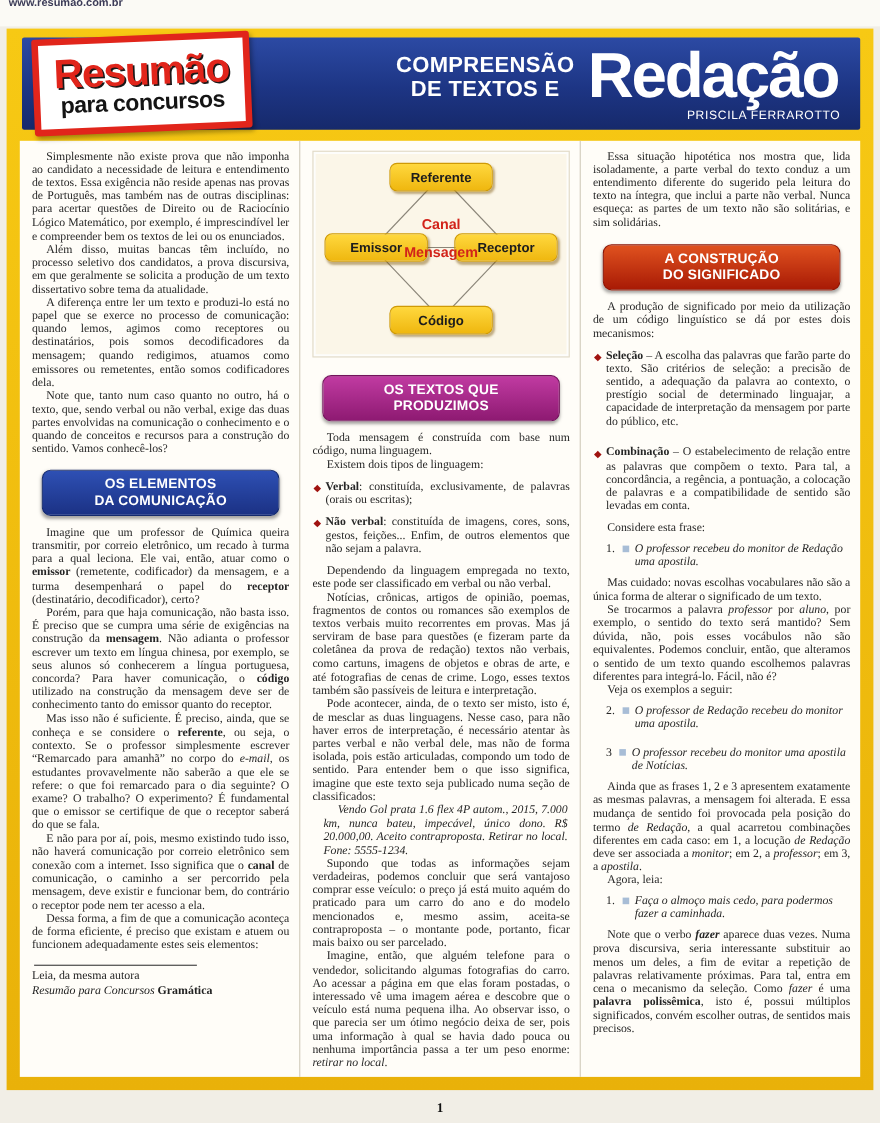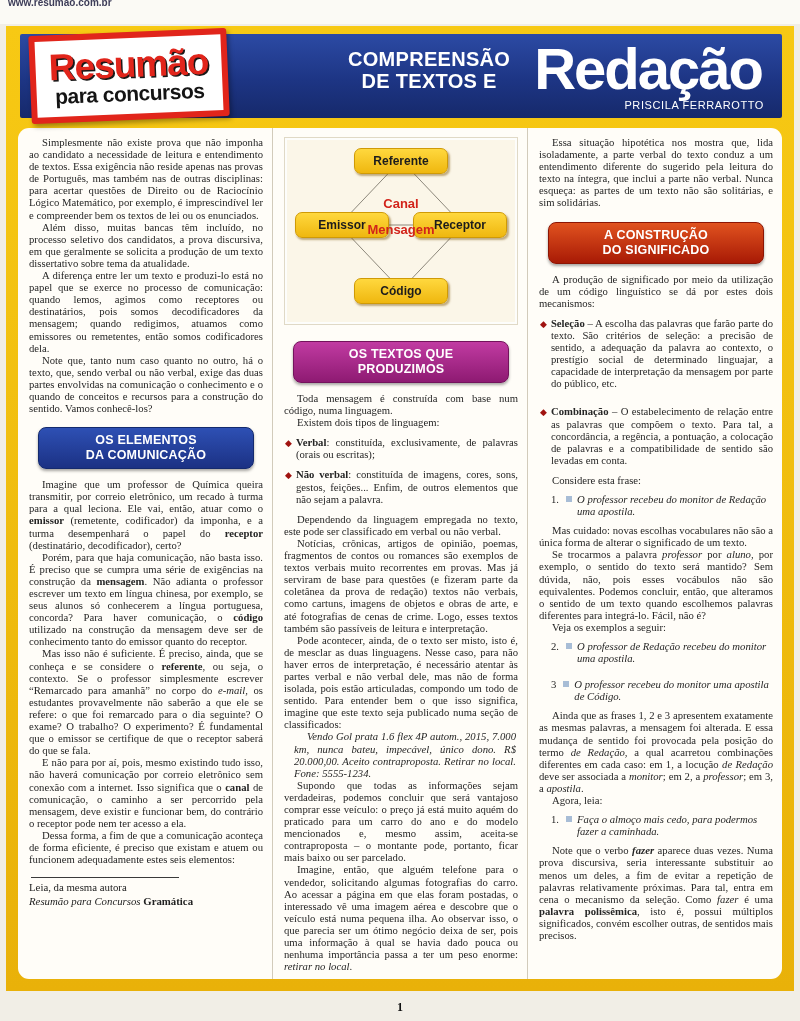--- a/index.html
+++ b/index.html
@@ -8,30 +8,30 @@
   .url{position:absolute;top:-3px;left:8px;font:bold 10px "Liberation Sans",sans-serif;color:#3c3c58;}
   .sheet{position:absolute;top:26px;left:6px;right:6px;bottom:30px;
          background:linear-gradient(#f7c914,#e9b109);padding:8px 12px 12px;box-sizing:border-box;
          display:flex;flex-direction:column;}
   .masthead{height:86px;flex:none;position:relative;margin-bottom:8px;}
   .banner{position:absolute;left:2px;right:0;top:0;bottom:2px;border-radius:2px;
           background:linear-gradient(180deg,#2c4aa4 0%,#1d3584 55%,#16296b 100%);}
   .banner-content{position:absolute;inset:0;display:flex;align-items:center;justify-content:flex-end;
                   padding:0 20px 13px 218px;}
   .kicker{text-align:center;color:#fff;font:bold 20px/1.1 "Liberation Sans",sans-serif;letter-spacing:.3px;}
-  .big-title{color:#fff;font:bold 58px/0.9 "Liberation Sans",sans-serif;margin-left:24px;letter-spacing:-2px;text-align:center;}
+  .big-title{color:#fff;font:bold 58px/0.9 "Liberation Sans",sans-serif;margin-left:12px;letter-spacing:-2px;text-align:center;}
   .author{position:absolute;right:18px;bottom:7px;color:#fff;font:11px "Liberation Sans",sans-serif;letter-spacing:.6px;}
   .logo{position:absolute;left:12px;top:-2px;width:198px;height:88px;background:#fff;
         border:6px solid #e1251b;border-radius:3px;transform:rotate(-2.4deg);z-index:2;
         display:flex;flex-direction:column;align-items:center;justify-content:center;
         box-shadow:2px 3px 5px rgba(0,0,0,.35);box-sizing:border-box;}
   .logo-l1{color:#e1251b;font:bold 37px/0.95 "Liberation Sans",sans-serif;letter-spacing:-1px;
            text-shadow:1.5px 1.5px 0 #181818;}
   .logo-l2{color:#141414;font:bold 21px/1.05 "Liberation Sans",sans-serif;letter-spacing:-.5px;}
-  .content{flex:1;background:#fffdf8;display:flex;min-height:0;border-radius:11px;}
+  .content{flex:1;background:#fffdf8;display:flex;min-height:0;}
   .col{flex:1 1 0;min-width:0;padding:8px 9px 4px 11px;overflow:hidden;display:flex;flex-direction:column;}
   .col:not(:last-child){border-right:1px solid #d2cbbb;}
   .para{font-size:10.7px;line-height:12.1px;text-align:justify;text-indent:13px;margin:0;color:#262626;}
   .ad{font-style:italic;margin-left:10px;margin-right:2px;}
   .b{font-weight:bold;} .i{font-style:italic;}
   .sec-header{margin:13px auto 9px;width:90%;padding:5px 2px;border-radius:8px;text-align:center;
               color:#fff;font:bold 12.5px/1.2 "Liberation Sans",sans-serif;letter-spacing:.2px;flex:none;
               box-shadow:0 2px 3px rgba(0,0,0,.35);}
   .sec-blue{background:linear-gradient(#2e50b4,#1b3184);border:1px solid #142a6e;}
   .sec-magenta{background:linear-gradient(#c13ba2,#8e1a72);border:1px solid #73135c;}
@@ -93,21 +93,21 @@
   <div class="content">
     <div class="col">
         <p class="para"><span>Simplesmente não existe prova que não imponha ao candidato a necessidade de leitura e entendimento de textos. Essa exigência não reside apenas nas provas de Português, mas também nas de outras disciplinas: para acertar questões de Direito ou de Raciocínio Lógico Matemático, por exemplo, é imprescindível ler e compreender bem os textos de lei ou os enunciados.</span></p>
         <p class="para"><span>Além disso, muitas bancas têm incluído, no processo seletivo dos candidatos, a prova discursiva, em que geralmente se solicita a produção de um texto dissertativo sobre tema da atualidade.</span></p>
         <p class="para"><span>A diferença entre ler um texto e produzi-lo está no papel que se exerce no processo de comunicação: quando lemos, agimos como receptores ou destinatários, pois somos decodificadores da mensagem; quando redigimos, atuamos como emissores ou remetentes, então somos codificadores dela.</span></p>
         <p class="para"><span>Note que, tanto num caso quanto no outro, há o texto, que, sendo verbal ou não verbal, exige das duas partes envolvidas na comunicação o conhecimento e o quando de conceitos e recursos para a construção do sentido. Vamos conhecê-los?</span></p>
         <div class="sec-header sec-blue">
           <div>OS ELEMENTOS</div>
           <div>DA COMUNICAÇÃO</div>
         </div>
-        <p class="para"><span>Imagine que um professor de Química queira transmitir, por correio eletrônico, um recado à turma para a qual leciona. Ele vai, então, atuar como o </span><span class="b">emissor</span><span> (remetente, codificador) da imponha, e a turma desempenhará o papel do </span><span class="b">receptor</span><span> (destinatário, decodificador), certo?</span></p>
+        <p class="para"><span>Imagine que um professor de Química queira transmitir, por correio eletrônico, um recado à turma para a qual leciona. Ele vai, então, atuar como o </span><span class="b">emissor</span><span> (remetente, codificador) da mensagem, e a turma desempenhará o papel do </span><span class="b">receptor</span><span> (destinatário, decodificador), certo?</span></p>
         <p class="para"><span>Porém, para que haja comunicação, não basta isso. É preciso que se cumpra uma série de exigências na construção da </span><span class="b">mensagem</span><span>. Não adianta o professor escrever um texto em língua chinesa, por exemplo, se seus alunos só conhecerem a língua portuguesa, concorda? Para haver comunicação, o </span><span class="b">código</span><span> utilizado na construção da mensagem deve ser de conhecimento tanto do emissor quanto do receptor.</span></p>
         <p class="para"><span>Mas isso não é suficiente. É preciso, ainda, que se conheça e se considere o </span><span class="b">referente</span><span>, ou seja, o contexto. Se o professor simplesmente escrever “Remarcado para amanhã” no corpo do </span><span class="i">e-mail</span><span>, os estudantes provavelmente não saberão a que ele se refere: o que foi remarcado para o dia seguinte? O exame? O trabalho? O experimento? É fundamental que o emissor se certifique de que o receptor saberá do que se fala.</span></p>
         <p class="para"><span>E não para por aí, pois, mesmo existindo tudo isso, não haverá comunicação por correio eletrônico sem conexão com a internet. Isso significa que o </span><span class="b">canal</span><span> de comunicação, o caminho a ser percorrido pela mensagem, deve existir e funcionar bem, do contrário o receptor pode nem ter acesso a ela.</span></p>
         <p class="para"><span>Dessa forma, a fim de que a comunicação aconteça de forma eficiente, é preciso que existam e atuem ou funcionem adequadamente estes seis elementos:</span></p>
         <div class="note">
           <div class="note-rule"></div>
           <div class="note-line"><span>Leia, da mesma autora</span></div>
           <div class="note-line"><span class="i">Resumão para Concursos</span><span> </span><span class="b">Gramática</span></div>
         </div>
       </div>
@@ -179,21 +179,21 @@
         <p class="para"><span>Se trocarmos a palavra </span><span class="i">professor</span><span> por </span><span class="i">aluno</span><span>, por exemplo, o sentido do texto será mantido? Sem dúvida, não, pois esses vocábulos não são equivalentes. Podemos concluir, então, que alteramos o sentido de um texto quando escolhemos palavras diferentes para integrá-lo. Fácil, não é?</span></p>
         <p class="para"><span>Veja os exemplos a seguir:</span></p>
         <div class="numitem">
           <span class="num">2.</span>
           <span class="sq"></span>
           <div class="num-body"><span class="i">O professor de Redação recebeu do monitor uma apostila.</span></div>
         </div>
         <div class="numitem">
           <span class="num">3</span>
           <span class="sq"></span>
-          <div class="num-body"><span class="i">O professor recebeu do monitor uma apostila de Código.</span></div>
+          <div class="num-body"><span class="i">O professor recebeu do monitor uma apostila de Notícias.</span></div>
         </div>
         <p class="para"><span>Ainda que as frases 1, 2 e 3 apresentem exatamente as mesmas palavras, a mensagem foi alterada. E essa mudança de sentido foi provocada pela posição do termo </span><span class="i">de Redação</span><span>, a qual acarretou combinações diferentes em cada caso: em 1, a locução </span><span class="i">de Redação</span><span> deve ser associada a </span><span class="i">monitor</span><span>; em 2, a </span><span class="i">professor</span><span>; em 3, a </span><span class="i">apostila</span><span>.</span></p>
         <p class="para"><span>Agora, leia:</span></p>
         <div class="numitem">
           <span class="num">1.</span>
           <span class="sq"></span>
           <div class="num-body"><span class="i">Faça o almoço mais cedo, para podermos fazer a caminhada.</span></div>
         </div>
         <p class="para"><span>Note que o verbo </span><span class="b i">fazer</span><span> aparece duas vezes. Numa prova discursiva, seria interessante substituir ao menos um deles, a fim de evitar a repetição de palavras relativamente próximas. Para tal, entra em cena o mecanismo da seleção. Como </span><span class="i">fazer</span><span> é uma </span><span class="b">palavra polissêmica</span><span>, isto é, possui múltiplos significados, convém escolher outras, de sentidos mais precisos.</span></p>
       </div>

